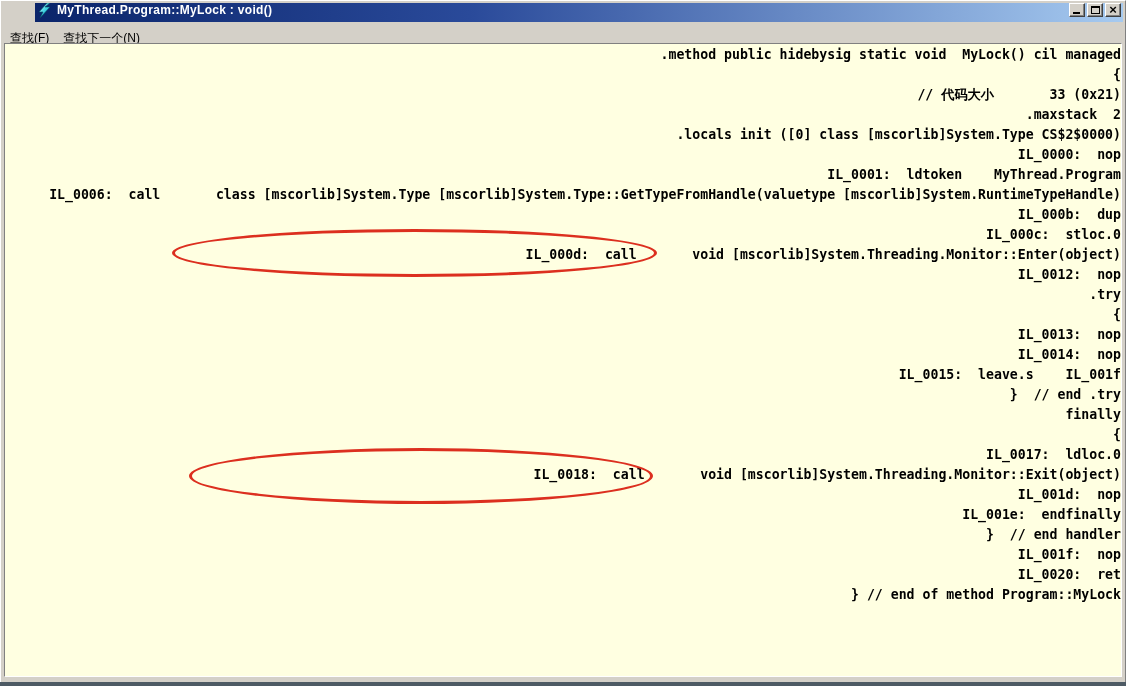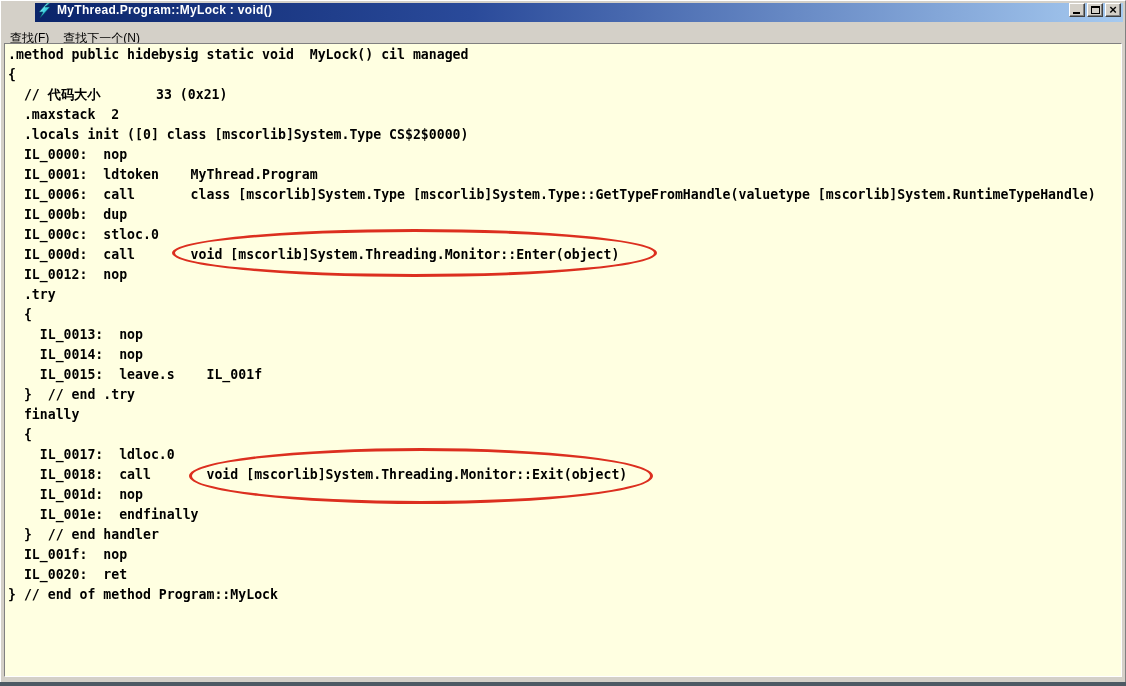--- a/index.html
+++ b/index.html
@@ -68,20 +68,21 @@
     overflow: hidden;
   }
   .code {
     margin: 0; padding: 1px 0 0 3px;
     font-family: "DejaVu Sans Mono", monospace;
     font-weight: bold;
     font-size: 13.2px;
     line-height: 20px;
     color: #000000;
     white-space: pre;
+    text-align: right;
   }
   
   .ellipse {
     position: absolute;
     border: 3px solid #dc2f1f;
     border-radius: 50%;
     background: transparent;
     pointer-events: none;
   }
   

